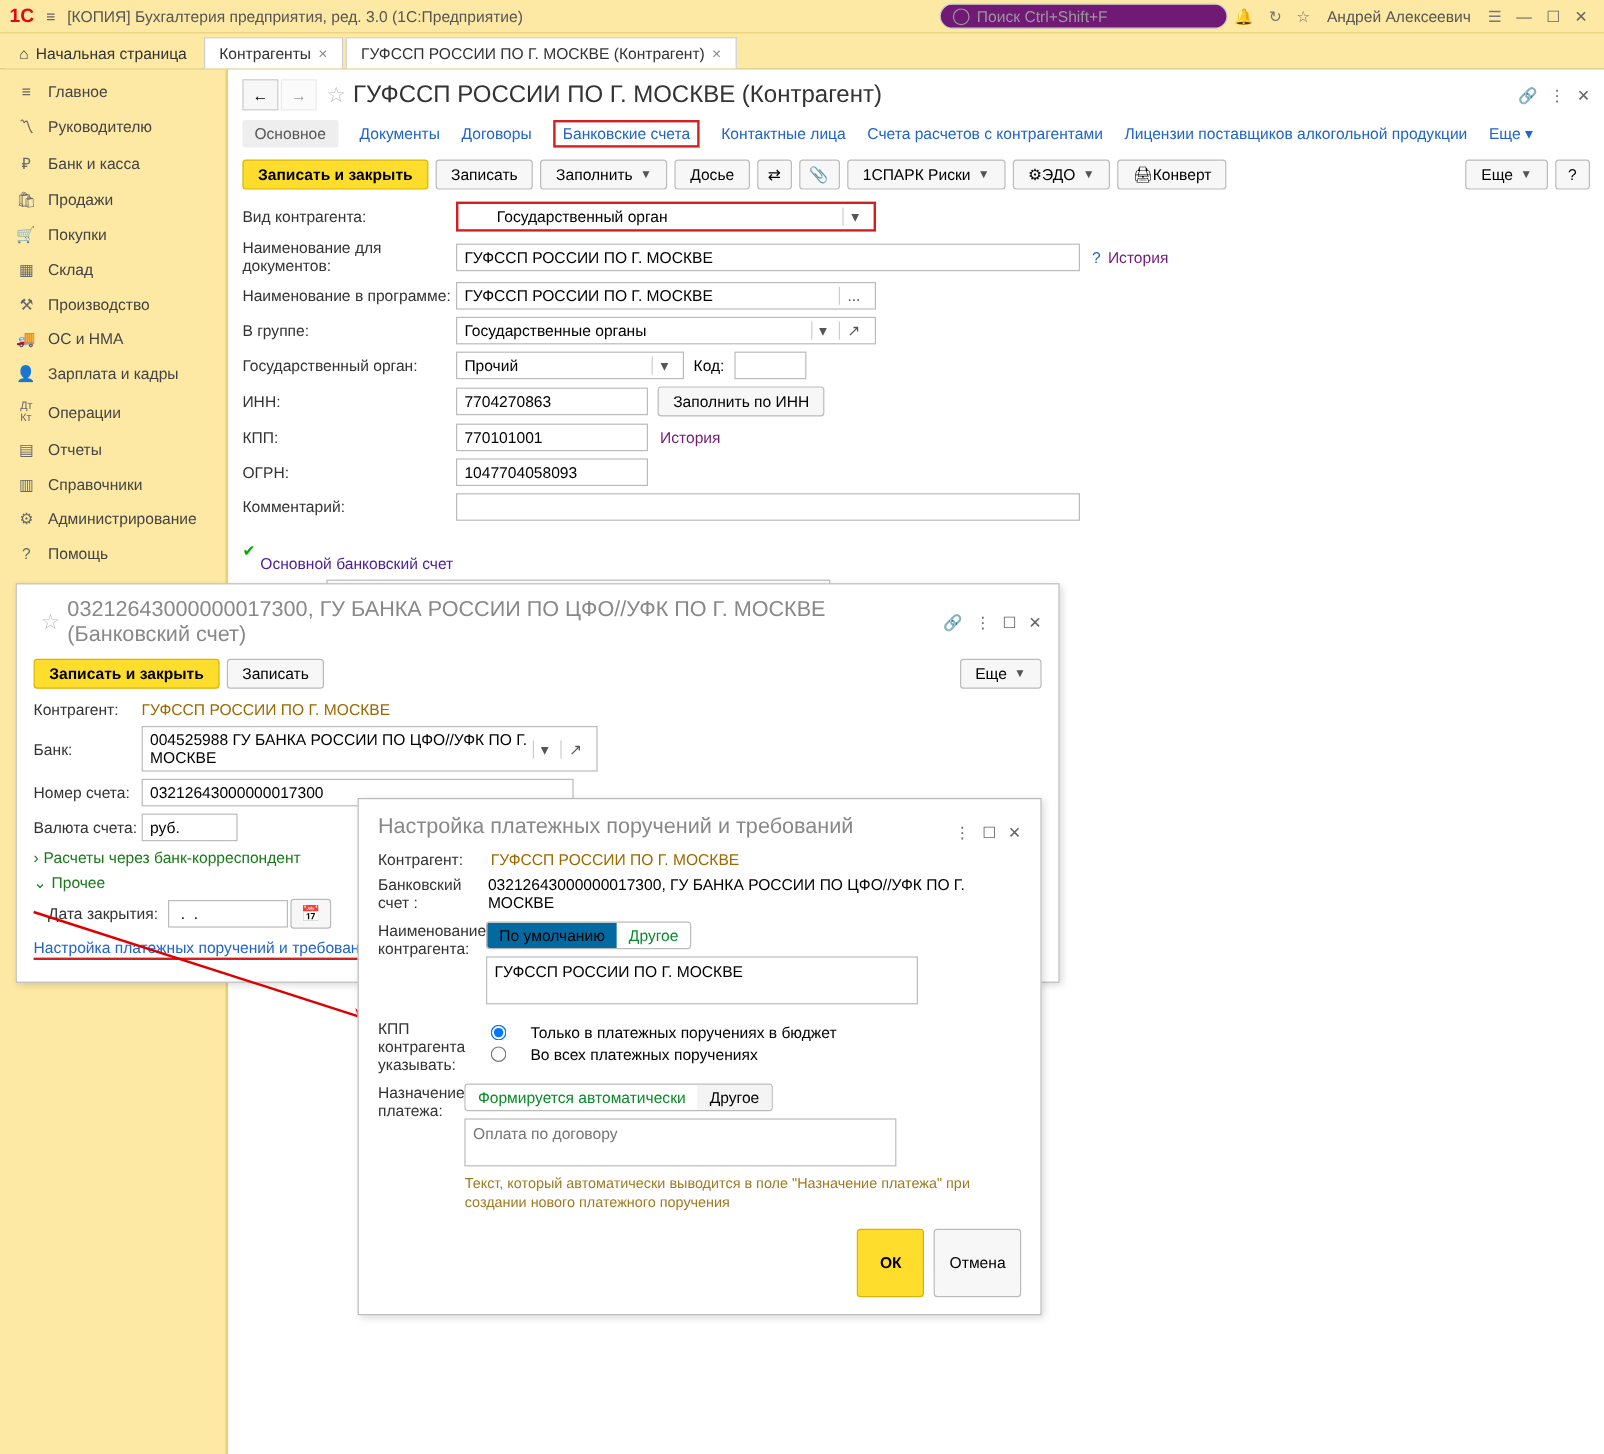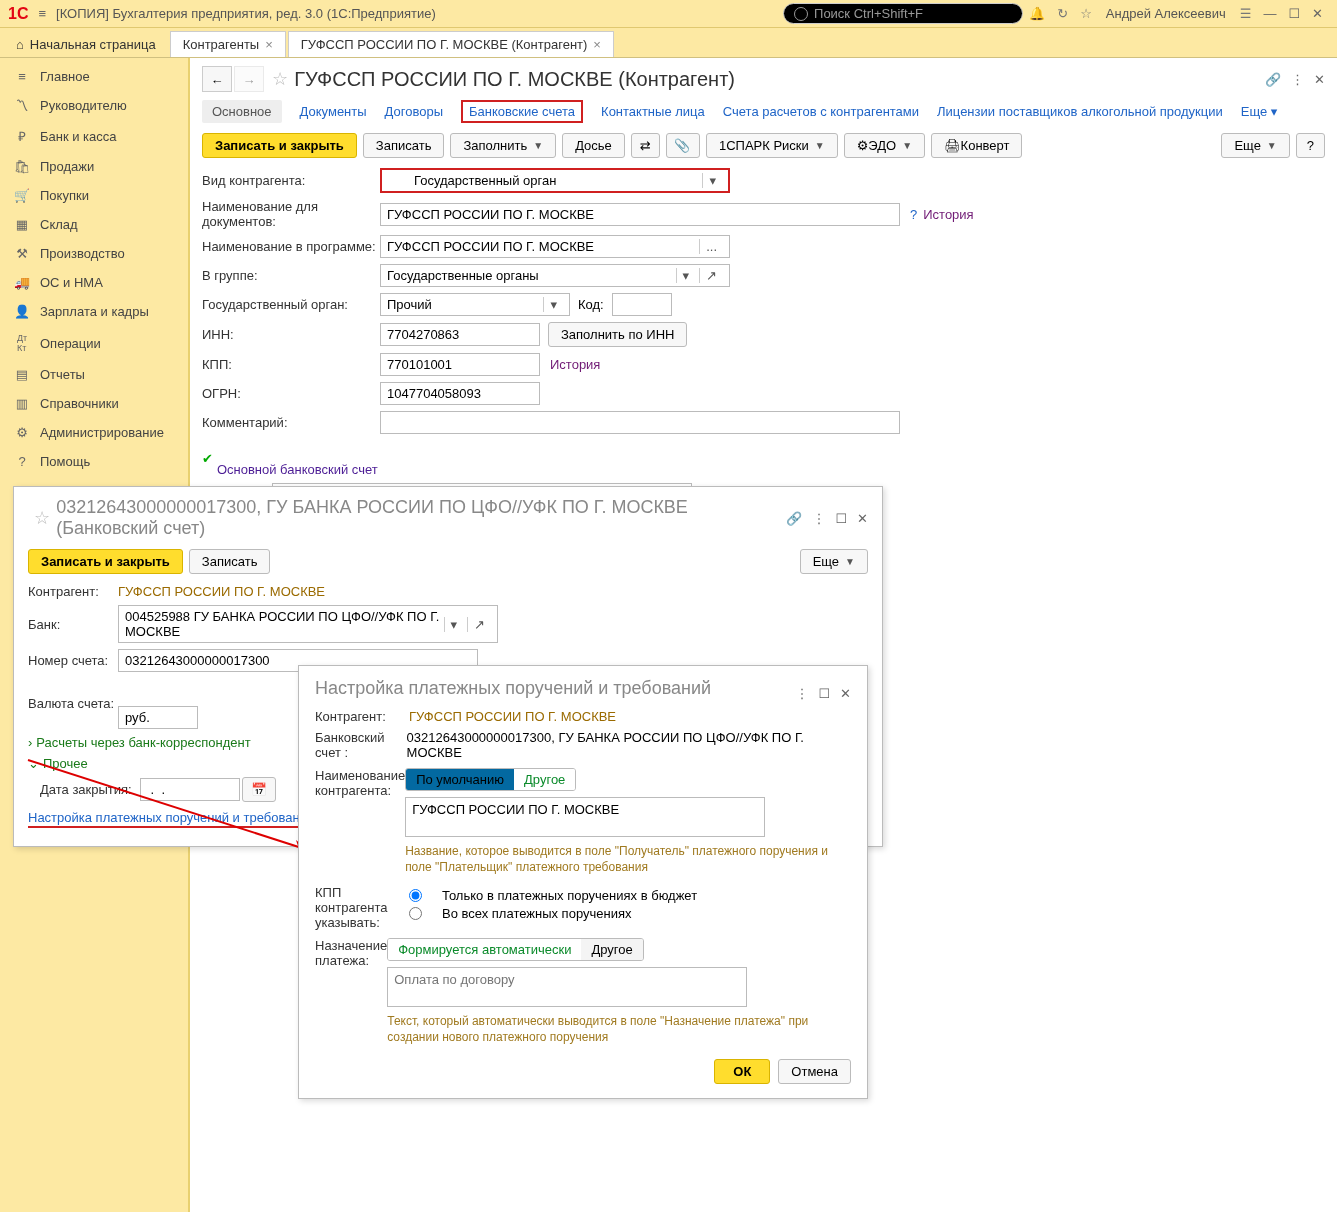--- a/index.html
+++ b/index.html
@@ -4,21 +4,21 @@
 <style>
 * { box-sizing: border-box; margin: 0; padding: 0; font-family: Arial, sans-serif; font-size: 13px; }
 body { background: #fff; width: 1337px; height: 1212px; position: relative; overflow: hidden; }
 
 
 .titlebar { background: #fde9a3; height: 28px; display: flex; align-items: center; padding: 0 8px; border-bottom: 1px solid #e0c870; }
 .titlebar .logo { color: #e30613; font-weight: bold; font-size: 16px; margin-right: 4px; }
 .titlebar .menu-icon { margin: 0 6px; color: #666; }
 .titlebar .title { color: #555; flex: 0 0 auto; margin-left: 4px; }
 .titlebar .spacer { flex: 1; }
-.titlebar .search { background: #000000; border: 1px solid #ccc; border-radius: 12px; padding: 2px 10px; width: 240px; color: #999; display: flex; align-items: center; }
+.titlebar .search { background: #701a75; border: 1px solid #ccc; border-radius: 12px; padding: 2px 10px; width: 240px; color: #999; display: flex; align-items: center; }
 .titlebar .search::before { content: ""; display:inline-block; width:12px; height:12px; border:1.5px solid #999; border-radius:50%; margin-right:6px; position:relative;}
 .titlebar .rico { margin: 0 6px; color: #777; cursor: pointer; }
 .titlebar .user { color: #555; margin: 0 8px; }
 .titlebar .winbtn { margin: 0 6px; color: #666; cursor: pointer; }
 
 
 .tabbar { background: #fde9a3; height: 30px; display: flex; align-items: flex-end; padding-left: 4px; border-bottom: 1px solid #d0c080;}
 .tab { background: #fff; border: 1px solid #ccc; border-bottom: none; padding: 5px 12px; margin-right: 2px; display: flex; align-items: center; color: #333; cursor: pointer; }
 .tab.home { background: #fde9a3; border: none; }
 .tab .close { margin-left: 6px; color: #888; }
@@ -344,21 +344,21 @@
         <span class="dd">▾</span>
         <span class="dd">↗</span>
       </div>
   </div>
   <div class="frow">
     <span class="flabel" style="width:90px;">Номер счета:</span>
     <input class="finput" style="width: 360px;" value="03212643000000017300">
   </div>
   <div class="frow">
     <span class="flabel" style="width:90px;">Валюта счета:</span>
-    <input class="finput" style="width: 80px; margin-top: 28px;" value="руб.">
+    <input class="finput" style="width: 80px;" value="руб.">
   </div>
   <div class="explink">
       <span class="chev">›</span>
       <span>Расчеты через банк-корреспондент</span>
     </div>
   <div class="explink">
       <span class="chev">⌄</span>
       <span>Прочее</span>
     </div>
   <div class="frow" style="margin-left:12px;">
@@ -394,21 +394,20 @@
     <span>03212643000000017300, ГУ БАНКА РОССИИ ПО ЦФО//УФК ПО Г. МОСКВЕ</span>
   </div>
   <div class="frow" style="align-items:flex-start; margin-top:8px;">
     <span class="flabel" style="width:94px;">Наименование контрагента:</span>
     <div>
       <div class="toggle">
         <span class="opt active-sel">По умолчанию</span>
         <span class="opt active-grn">Другое</span>
       </div>
       <textarea class="textarea" style="margin-top: 6px;">ГУФССП РОССИИ ПО Г. МОСКВЕ</textarea>
-      <div class="hint">Название, которое выводится в поле "Получатель" платежного поручения и поле "Плательщик" платежного требования</div>
     </div>
   </div>
   <div class="frow" style="align-items:flex-start; margin-top:10px;">
     <span class="flabel" style="width:94px;">КПП контрагента указывать:</span>
     <div>
       <div class="radio-row">
           <input type="radio" checked="" style="">
           <span>Только в платежных поручениях в бюджет</span>
         </div>
       <div class="radio-row">
@@ -422,16 +421,16 @@
     <div>
       <div class="toggle">
         <span class="opt active-grn">Формируется автоматически</span>
         <span class="opt">Другое</span>
       </div>
       <textarea class="textarea" style="margin-top: 6px; color: rgb(136, 136, 136);" placeholder="Оплата по договору"></textarea>
       <div class="hint">Текст, который автоматически выводится в поле "Назначение платежа" при создании нового платежного поручения</div>
     </div>
   </div>
   <div class="w3footer">
-    <span class="btn yellow" style="padding:4px 18px;">ОК</span>
+    <span class="btn yellow" style="padding:20px 18px;">ОК</span>
     <span class="btn">Отмена</span>
   </div>
 </div>
 
 </body></html>

